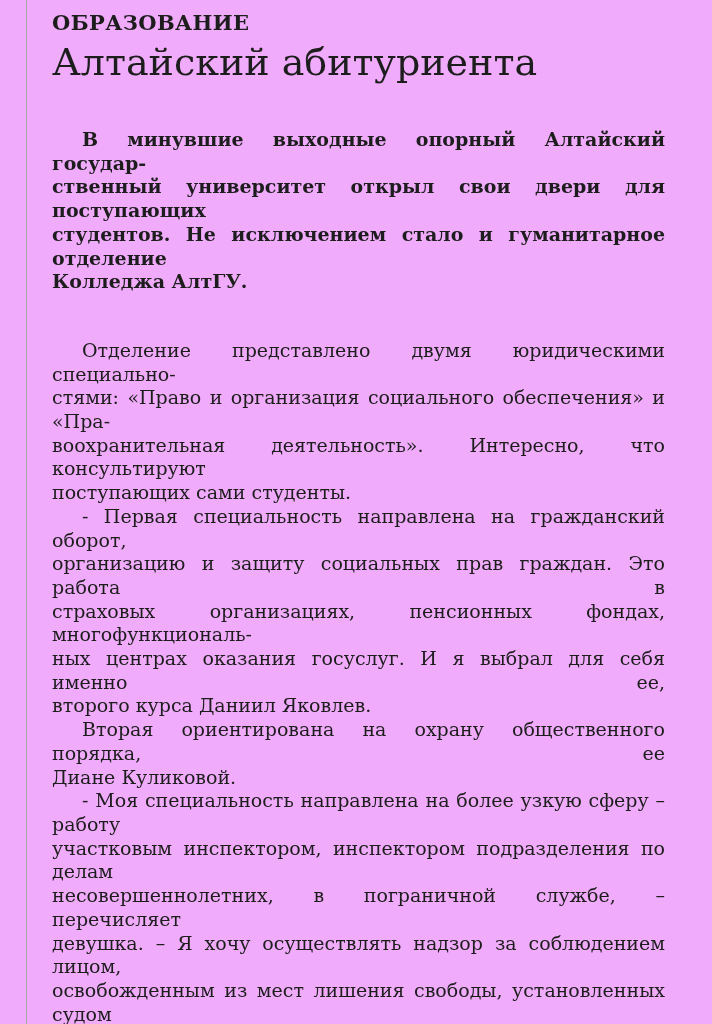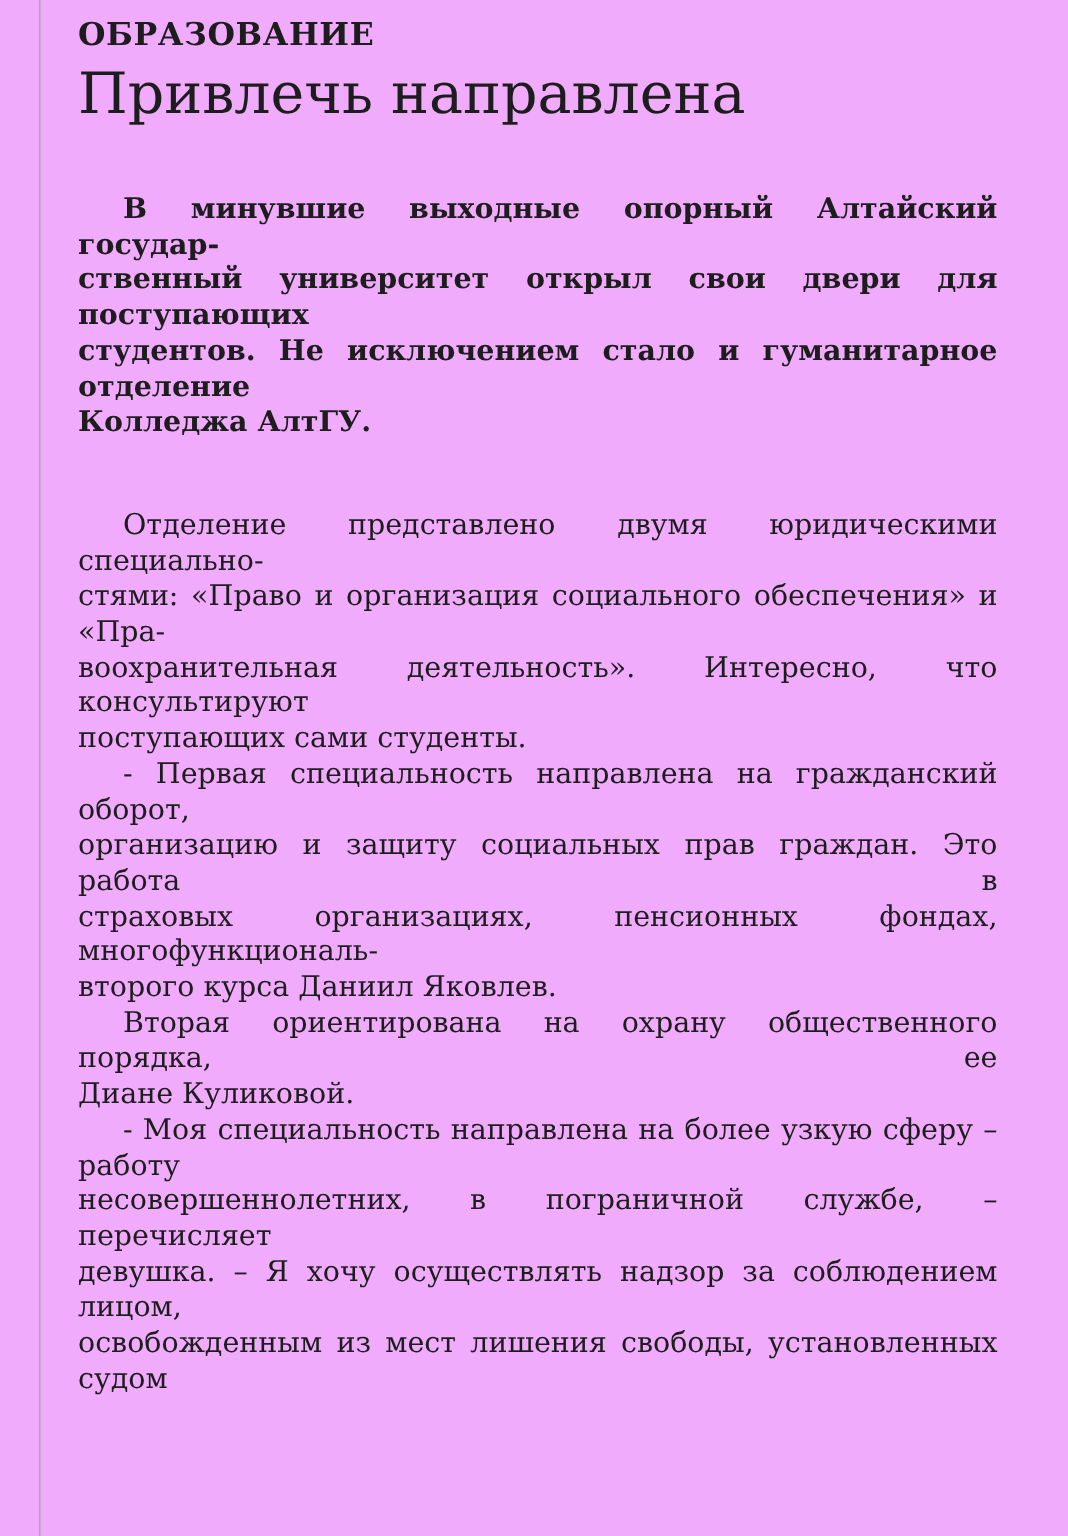--- a/index.html
+++ b/index.html
@@ -65,46 +65,48 @@
     text-indent: 30px;
   }
 </style>
 </head>
 <body>
 
 <div class="page">
   <div class="col-rule"></div>
   <div class="article">
     <div class="kicker">ОБРАЗОВАНИЕ</div>
-    <h1 class="headline">Привлечь направлена</h1>
+    <h1 class="headline">Алтайский абитуриента</h1>
     <div class="lead">
         <div class="ln indent">В минувшие выходные опорный Алтайский государ-</div>
         <div class="ln">ственный университет открыл свои двери для поступающих</div>
         <div class="ln">студентов. Не исключением стало и гуманитарное отделение</div>
         <div class="ln final">Колледжа АлтГУ.</div>
       </div>
     <div class="body">
         <div class="para">
           <div class="ln indent">Отделение представлено двумя юридическими специально-</div>
           <div class="ln">стями: «Право и организация социального обеспечения» и «Пра-</div>
           <div class="ln">воохранительная деятельность». Интересно, что консультируют</div>
           <div class="ln final">поступающих сами студенты.</div>
         </div>
         <div class="para">
           <div class="ln indent">- Первая специальность направлена на гражданский оборот,</div>
           <div class="ln">организацию и защиту социальных прав граждан. Это работа в</div>
           <div class="ln">страховых организациях, пенсионных фондах, многофункциональ-</div>
+          <div class="ln">ных центрах оказания госуслуг. И я выбрал для себя именно ее,</div>
           <div class="ln final">второго курса Даниил Яковлев.</div>
         </div>
         <div class="para">
           <div class="ln indent">Вторая ориентирована на охрану общественного порядка, ее</div>
           <div class="ln final">Диане Куликовой.</div>
         </div>
         <div class="para">
           <div class="ln indent">- Моя специальность направлена на более узкую сферу – работу</div>
+          <div class="ln">участковым инспектором, инспектором подразделения по делам</div>
           <div class="ln">несовершеннолетних, в пограничной службе, – перечисляет</div>
           <div class="ln">девушка. – Я хочу осуществлять надзор за соблюдением лицом,</div>
           <div class="ln">освобожденным из мест лишения свободы, установленных судом</div>
         </div>
       </div>
 
   </div>
 </div>
 
 </body></html>

